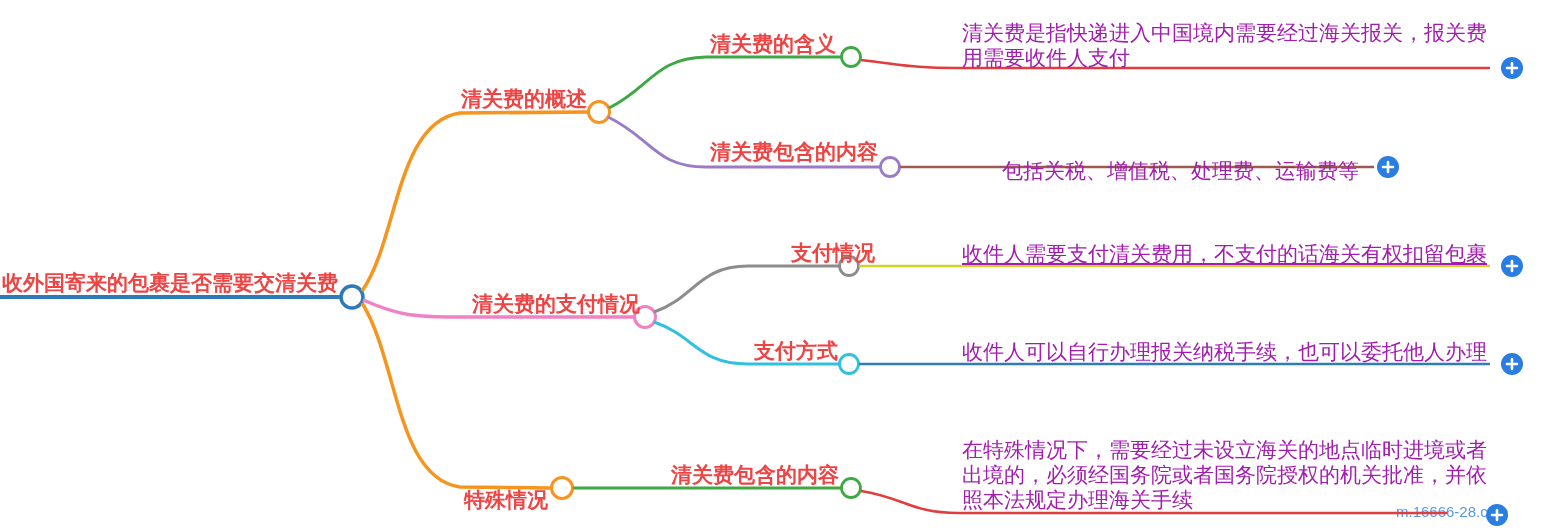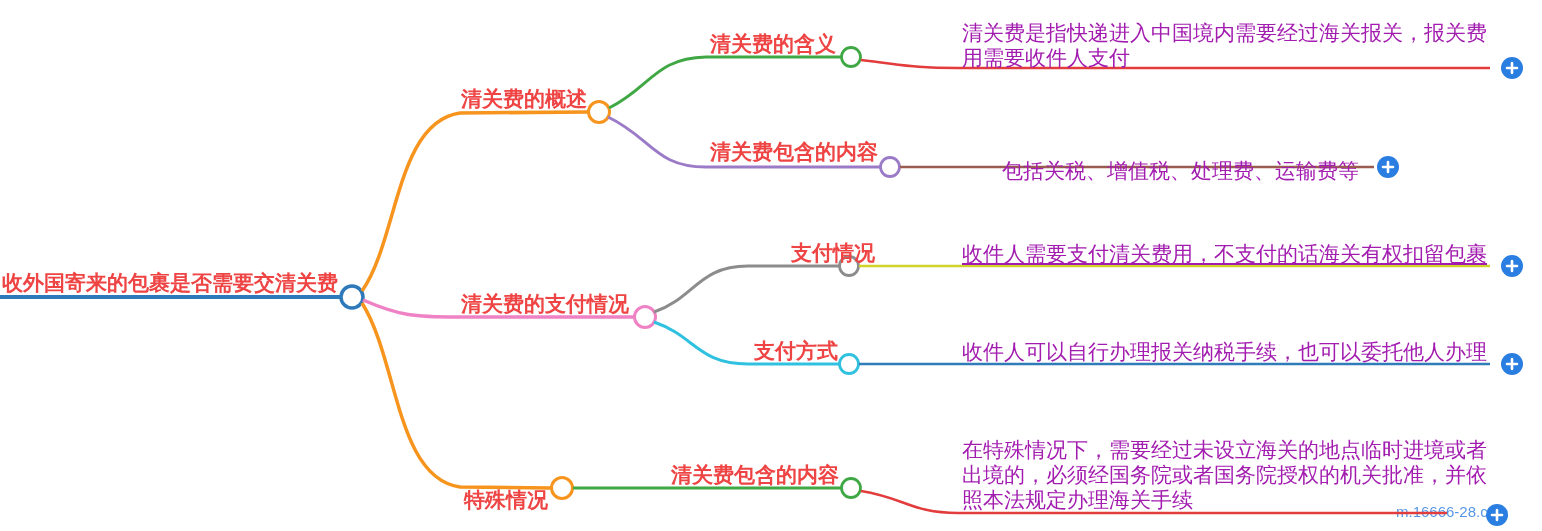--- a/index.html
+++ b/index.html
@@ -81,21 +81,21 @@
 </svg>
 
 <div class="txt node-title" style="left:2px;top:271px;">收外国寄来的包裹是否需要交清关费</div>
 
 <div class="txt node-title" style="left:461px;top:87px;">清关费的概述</div>
 <div class="txt node-title" style="left:710px;top:32px;">清关费的含义</div>
 <div class="txt leaf-note" style="left:962px;top:20px;width:534px;">清关费是指快递进入中国境内需要经过海关报关，报关费用需要收件人支付</div>
 <div class="txt node-title" style="left:710px;top:140px;">清关费包含的内容</div>
 <div class="txt leaf-note nowrap" style="left:1002px;top:158px;">包括关税、增值税、处理费、运输费等</div>
 
-<div class="txt node-title" style="left:461px;top:292px;">清关费的支付情况</div>
+<div class="txt node-title" style="left:472px;top:292px;">清关费的支付情况</div>
 <div class="txt node-title" style="left:754px;top:241px;margin-left:37px;">支付情况</div>
 <div class="txt leaf-note nowrap" style="left:962px;top:241px;text-decoration:underline;">收件人需要支付清关费用，不支付的话海关有权扣留包裹</div>
 <div class="txt node-title" style="left:754px;top:339px;">支付方式</div>
 <div class="txt leaf-note nowrap" style="left:962px;top:339px;">收件人可以自行办理报关纳税手续，也可以委托他人办理</div>
 
 <div class="txt node-title" style="left:464px;top:488px;">特殊情况</div>
 <div class="txt node-title" style="left:671px;top:463px;">清关费包含的内容</div>
 <div class="txt leaf-note" style="left:962px;top:437px;width:534px;">在特殊情况下，需要经过未设立海关的地点临时进境或者出境的，必须经国务院或者国务院授权的机关批准，并依照本法规定办理海关手续</div>
 
 </body></html>

